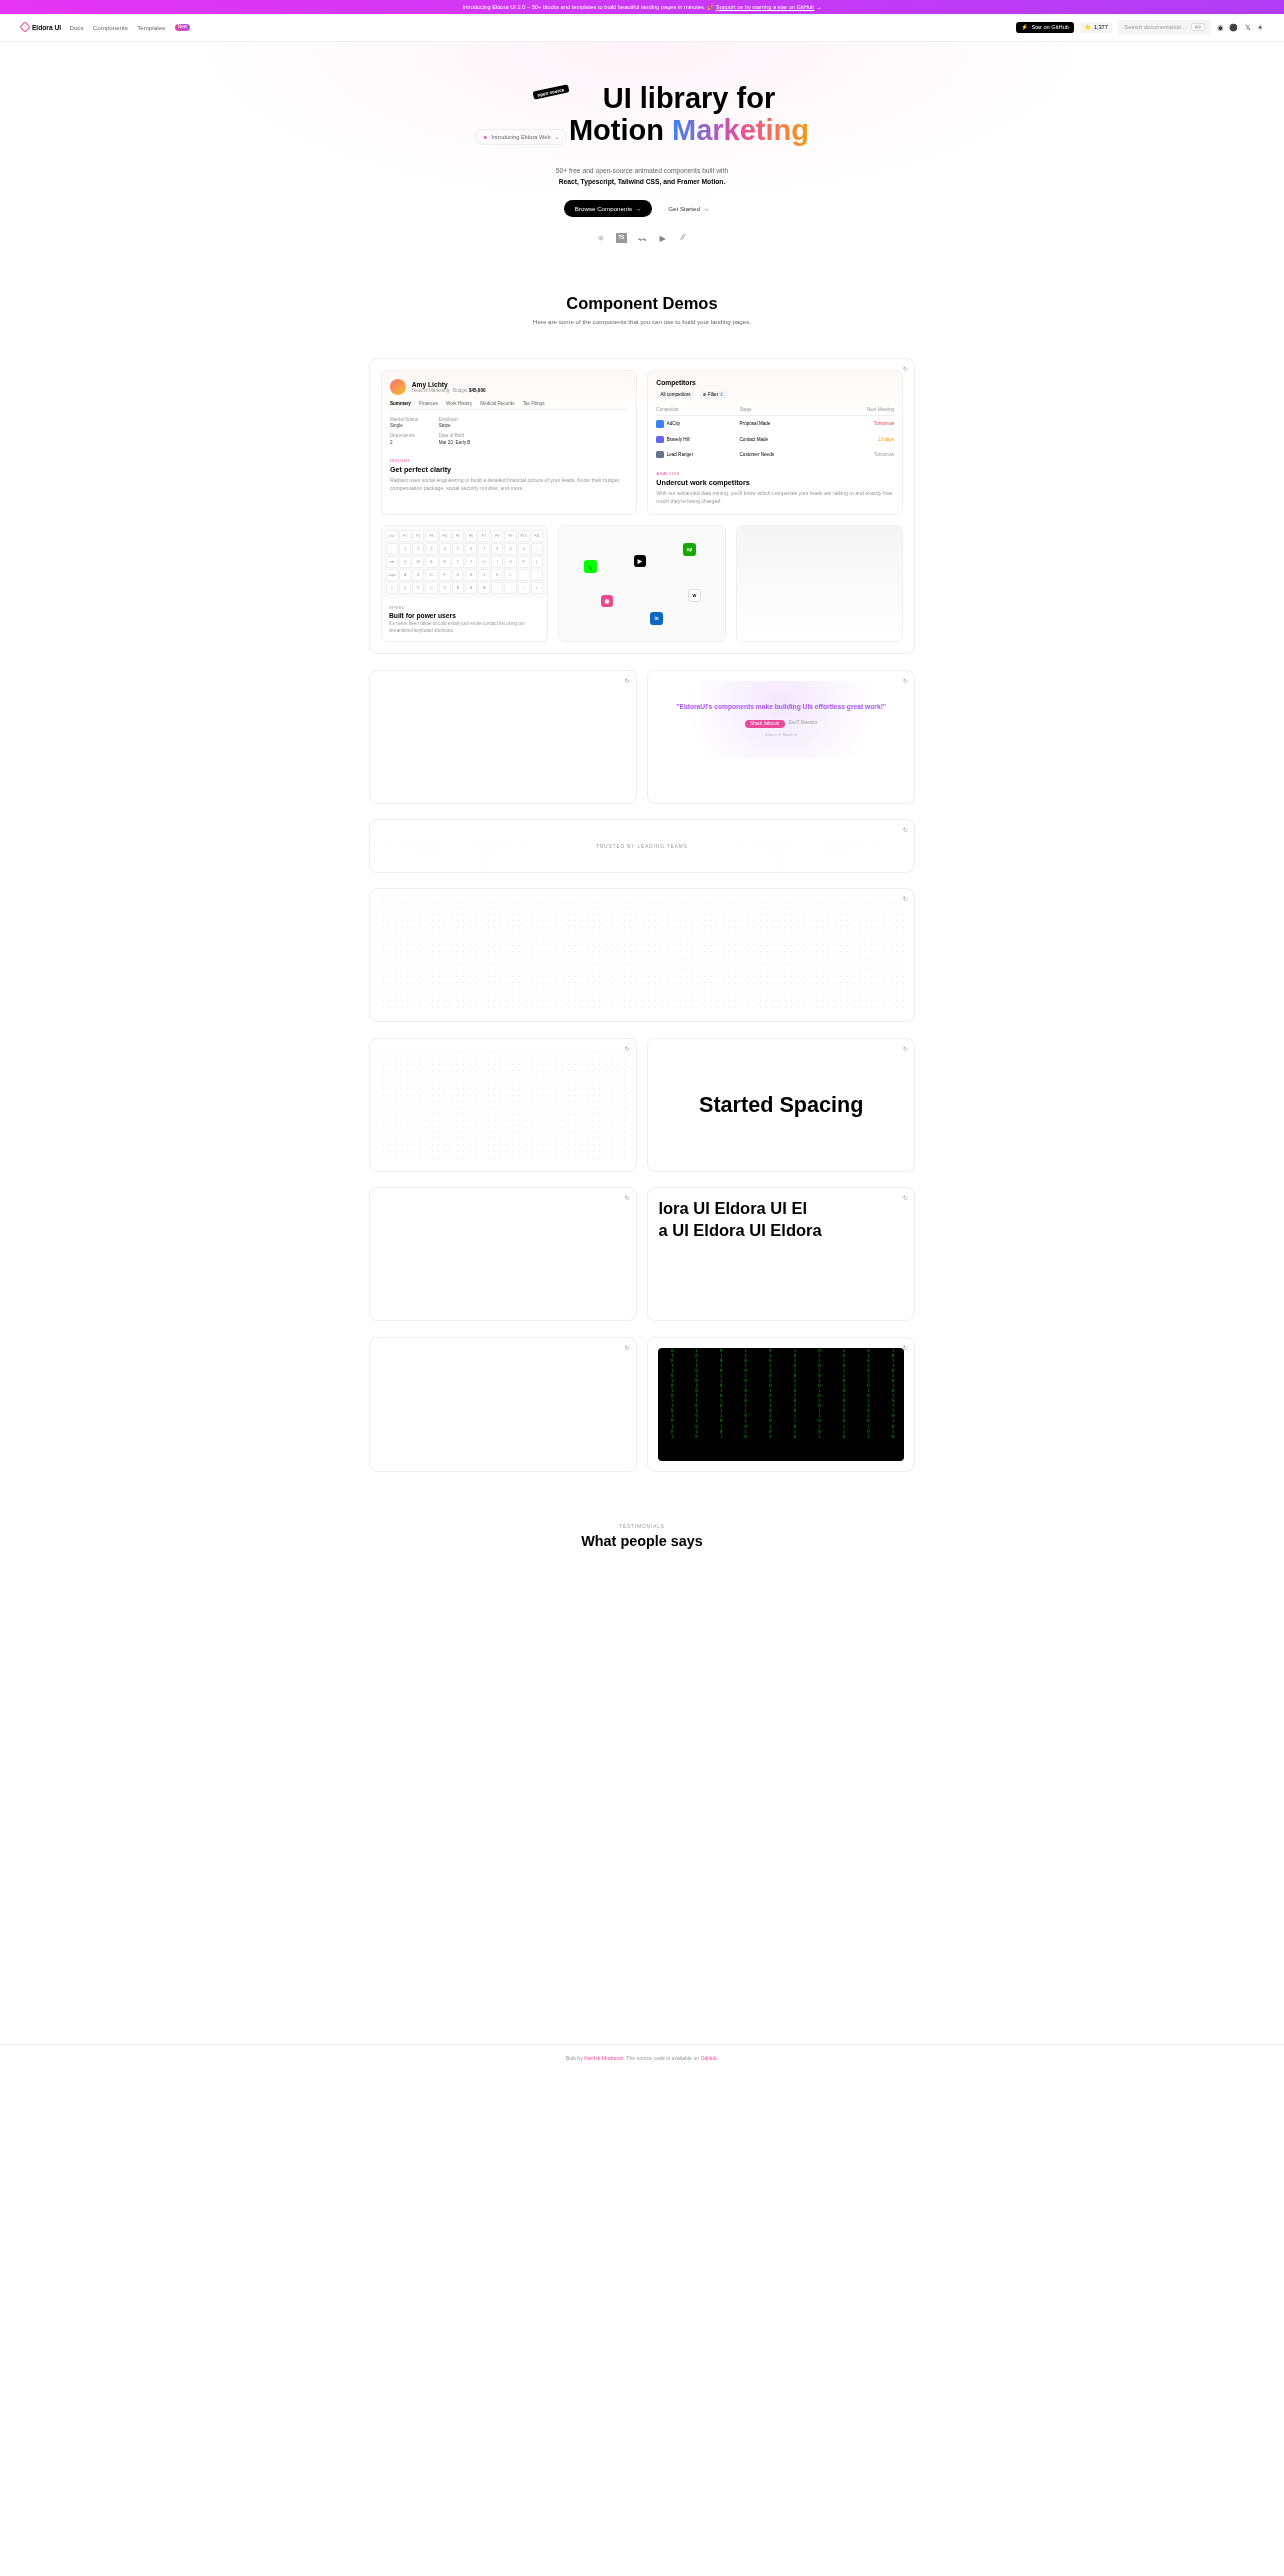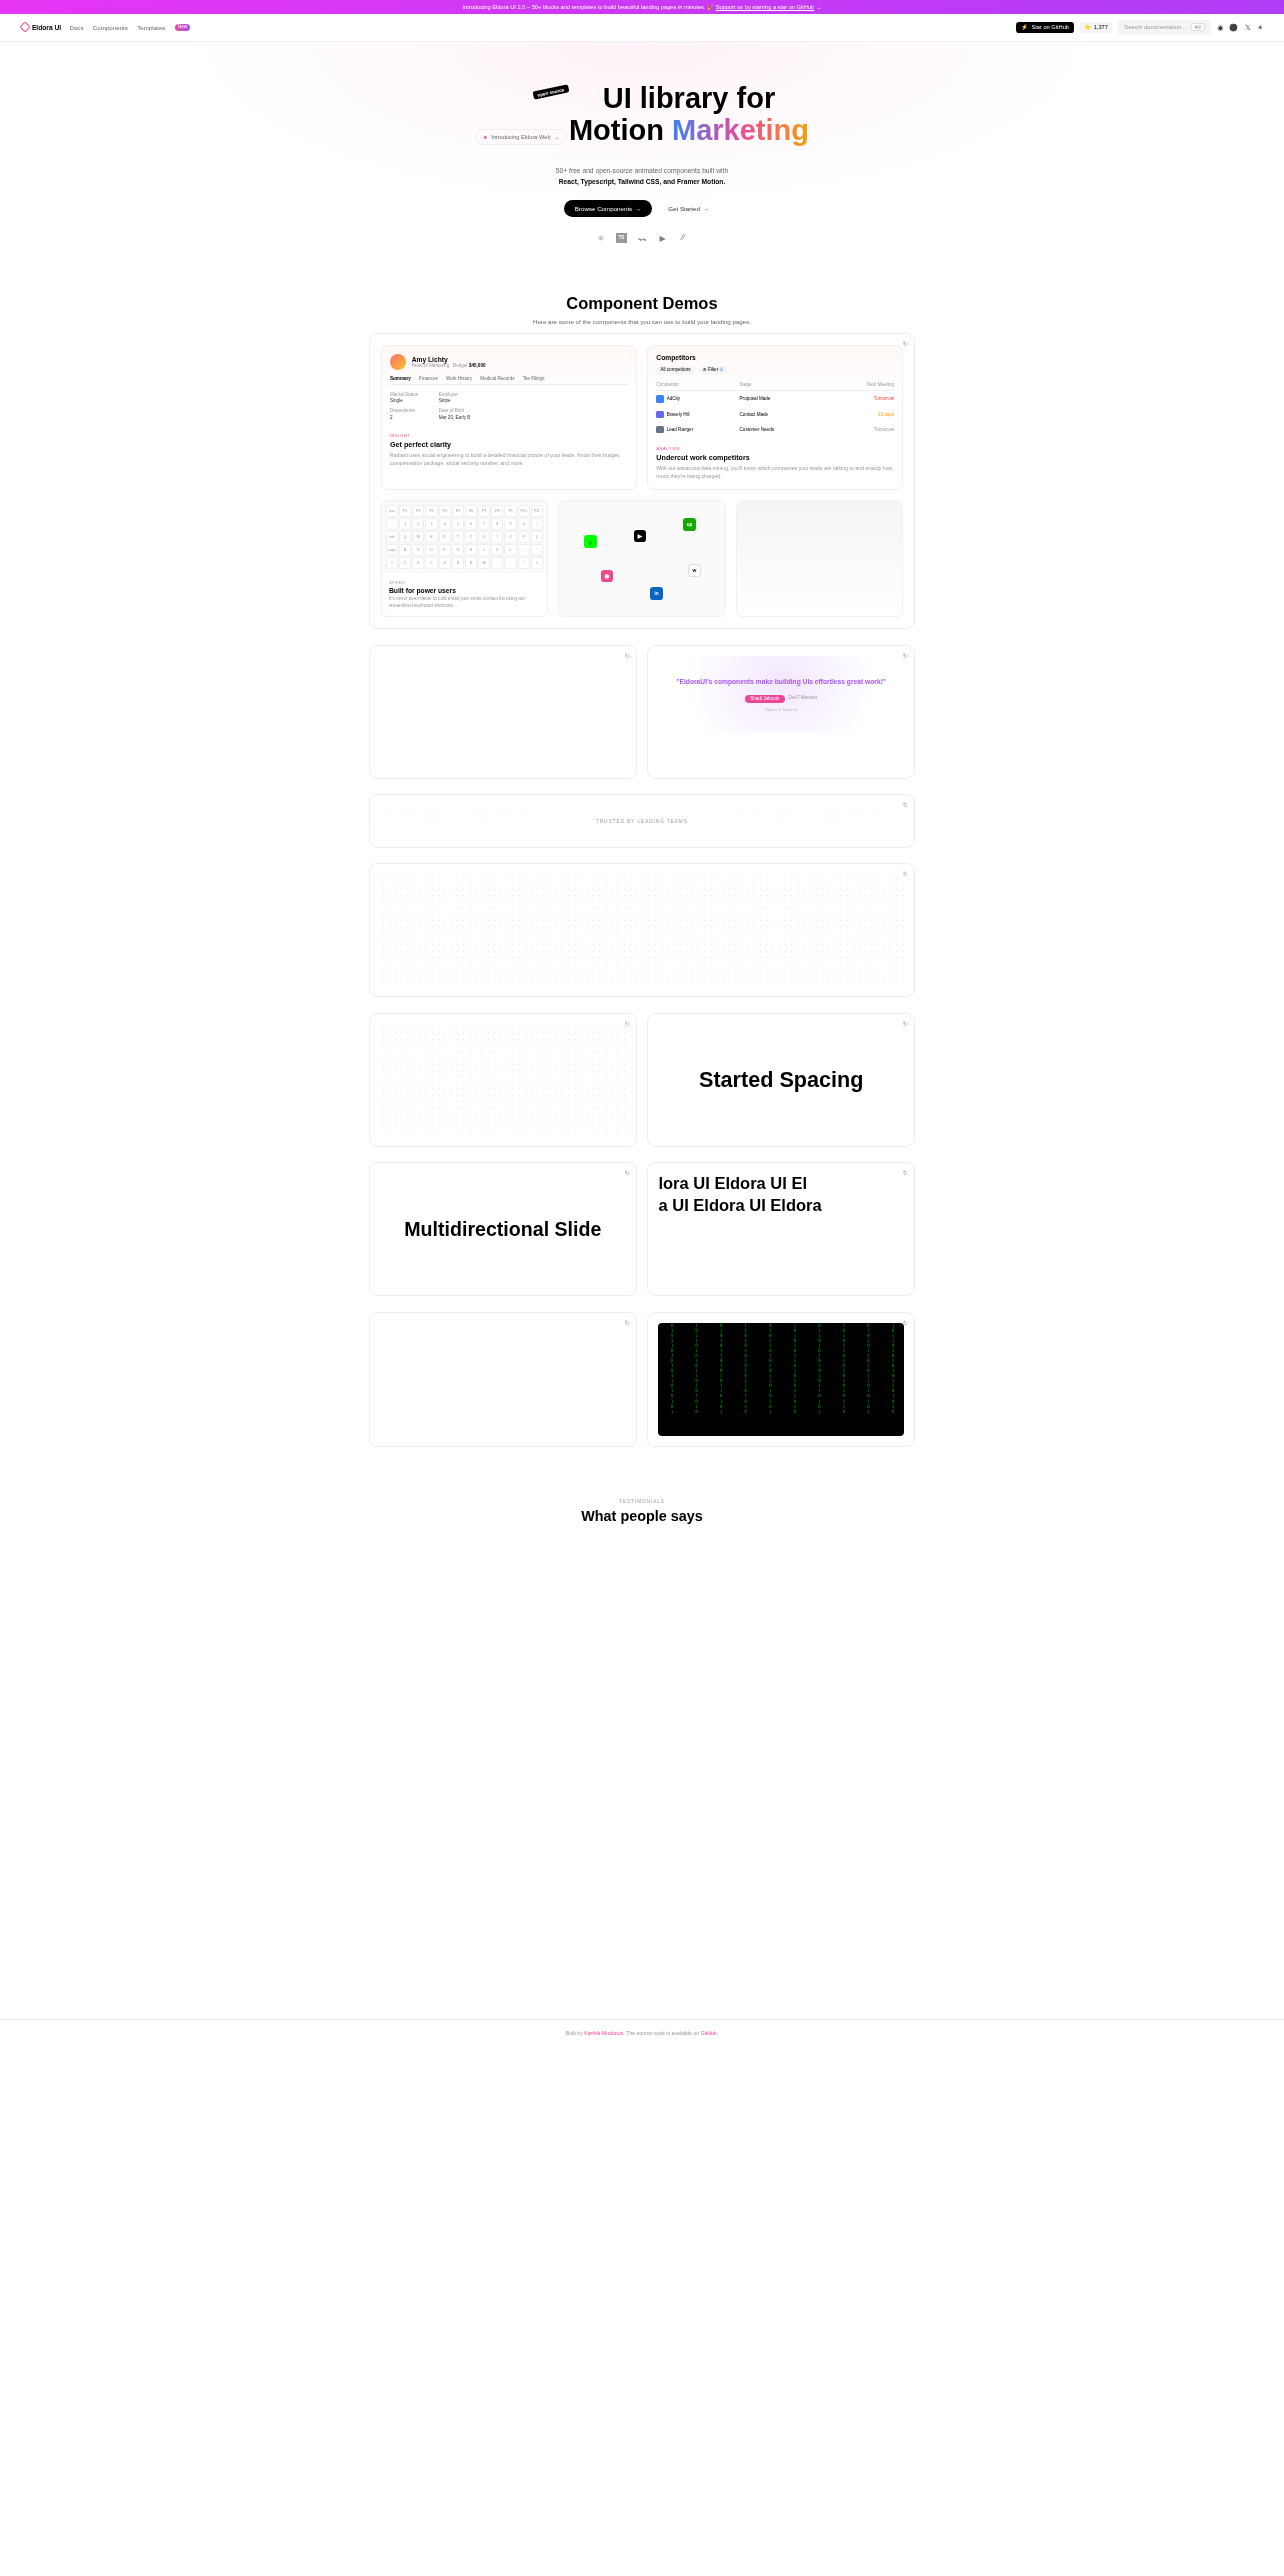--- a/index.html
+++ b/index.html
@@ -27,21 +27,21 @@
 .hero-sub{font-size:6.7px;color:#666;margin-top:10.3px;line-height:1.6}
 .hero-sub b{color:#000}
 .hero-btns{display:flex;gap:6.2px;justify-content:center;margin-top:12.4px}
 .btn-dark{background:#000;color:#fff;padding:5.2px 10.3px;border-radius:12.4px;font-size:6.2px;display:flex;align-items:center;gap:3.1px}
 .btn-light{padding:5.2px 10.3px;font-size:6.2px;color:#333;display:flex;align-items:center;gap:3.1px}
 .tech-icons{display:flex;gap:10.3px;justify-content:center;margin-top:15.5px;opacity:.5}
 .tech-icons span{width:10.3px;height:10.3px;display:flex;align-items:center;justify-content:center;font-size:8.2px}
 .section{max-width:567px;margin:0 auto;padding:20.6px 10.3px}
 .section h2{font-size:16.5px;font-weight:800;text-align:center}
 .section-sub{text-align:center;color:#666;font-size:6.2px;margin-top:4.1px}
-.bento{border:0.5px solid #eee;border-radius:8.2px;padding:11px;margin-top:8px;position:relative}
+.bento{border:0.5px solid #eee;border-radius:8.2px;padding:11px;margin-top:33px;position:relative}
 .bento-row{display:flex;gap:10.3px}
 .bento-card{flex:1;border:0.5px solid #f0f0f0;border-radius:6.2px;padding:8.2px;position:relative;background:linear-gradient(180deg,#fef7f5 0%,#fff 30%)}
 .card-head{display:flex;align-items:center;gap:5.2px;margin-bottom:6.2px}
 .avatar{width:16.5px;height:16.5px;border-radius:50%;background:linear-gradient(135deg,#f87171,#fbbf24)}
 .card-name{font-weight:600;font-size:6.7px}
 .card-role{font-size:4.6px;color:#999}
 .tabs{display:flex;gap:8.2px;font-size:4.6px;color:#666;border-bottom:0.5px solid #eee;padding-bottom:3.1px}
 .tabs span:first-child{color:#000;font-weight:600}
 .card-grid{display:flex;gap:20.6px;margin-top:6.2px;font-size:4.6px;color:#999}
 .card-col div{margin-bottom:1.5px}
@@ -357,21 +357,20 @@
       </div>
     <div class="demo-card">
       <span class="reload">↻</span>
       <div class="big-text">Started Spacing</div>
     </div>
   </div>
 
   <div class="demo-grid">
     <div class="demo-card">
       <span class="reload">↻</span>
-      <div class="big-text" style="text-align:center;font-size:19.6px">Multidirectional Slide</div>
     </div>
     <div class="demo-card">
       <span class="reload">↻</span>
       <div class="marquee" style="white-space:pre">lora UI Eldora UI El
 a UI Eldora UI Eldora</div>
     </div>
   </div>
 
   <div class="demo-grid">
     <div class="demo-card">

